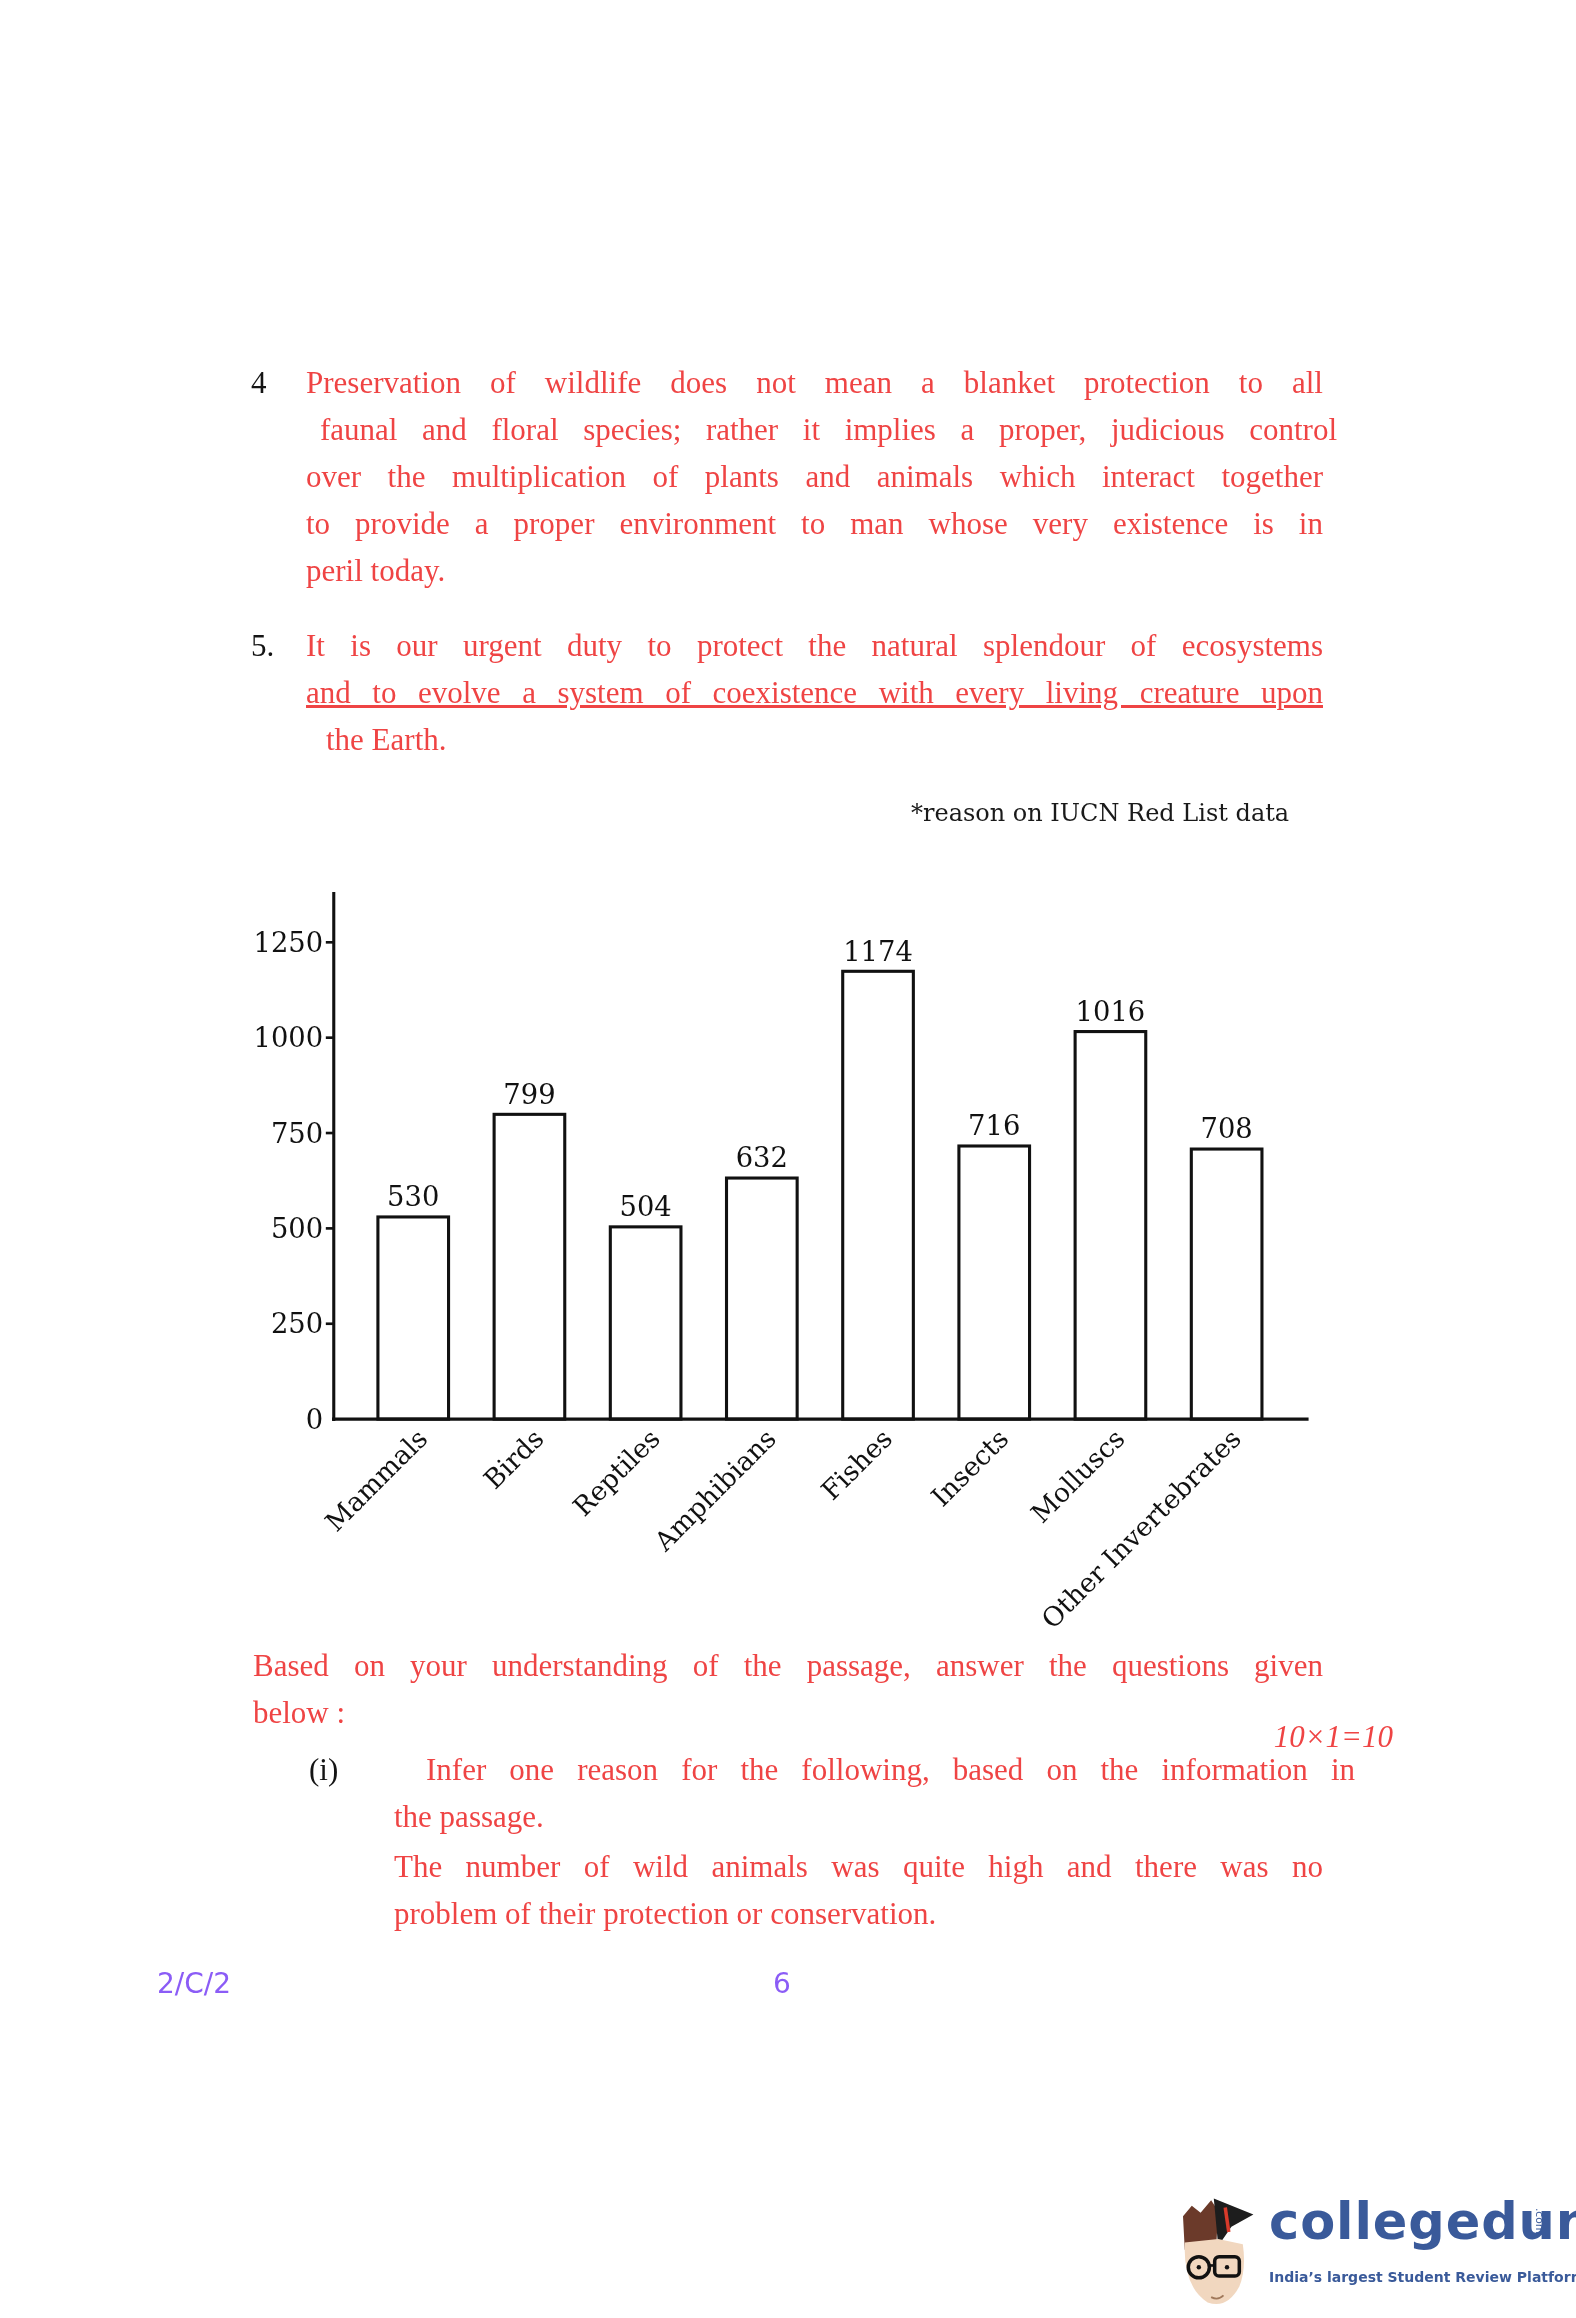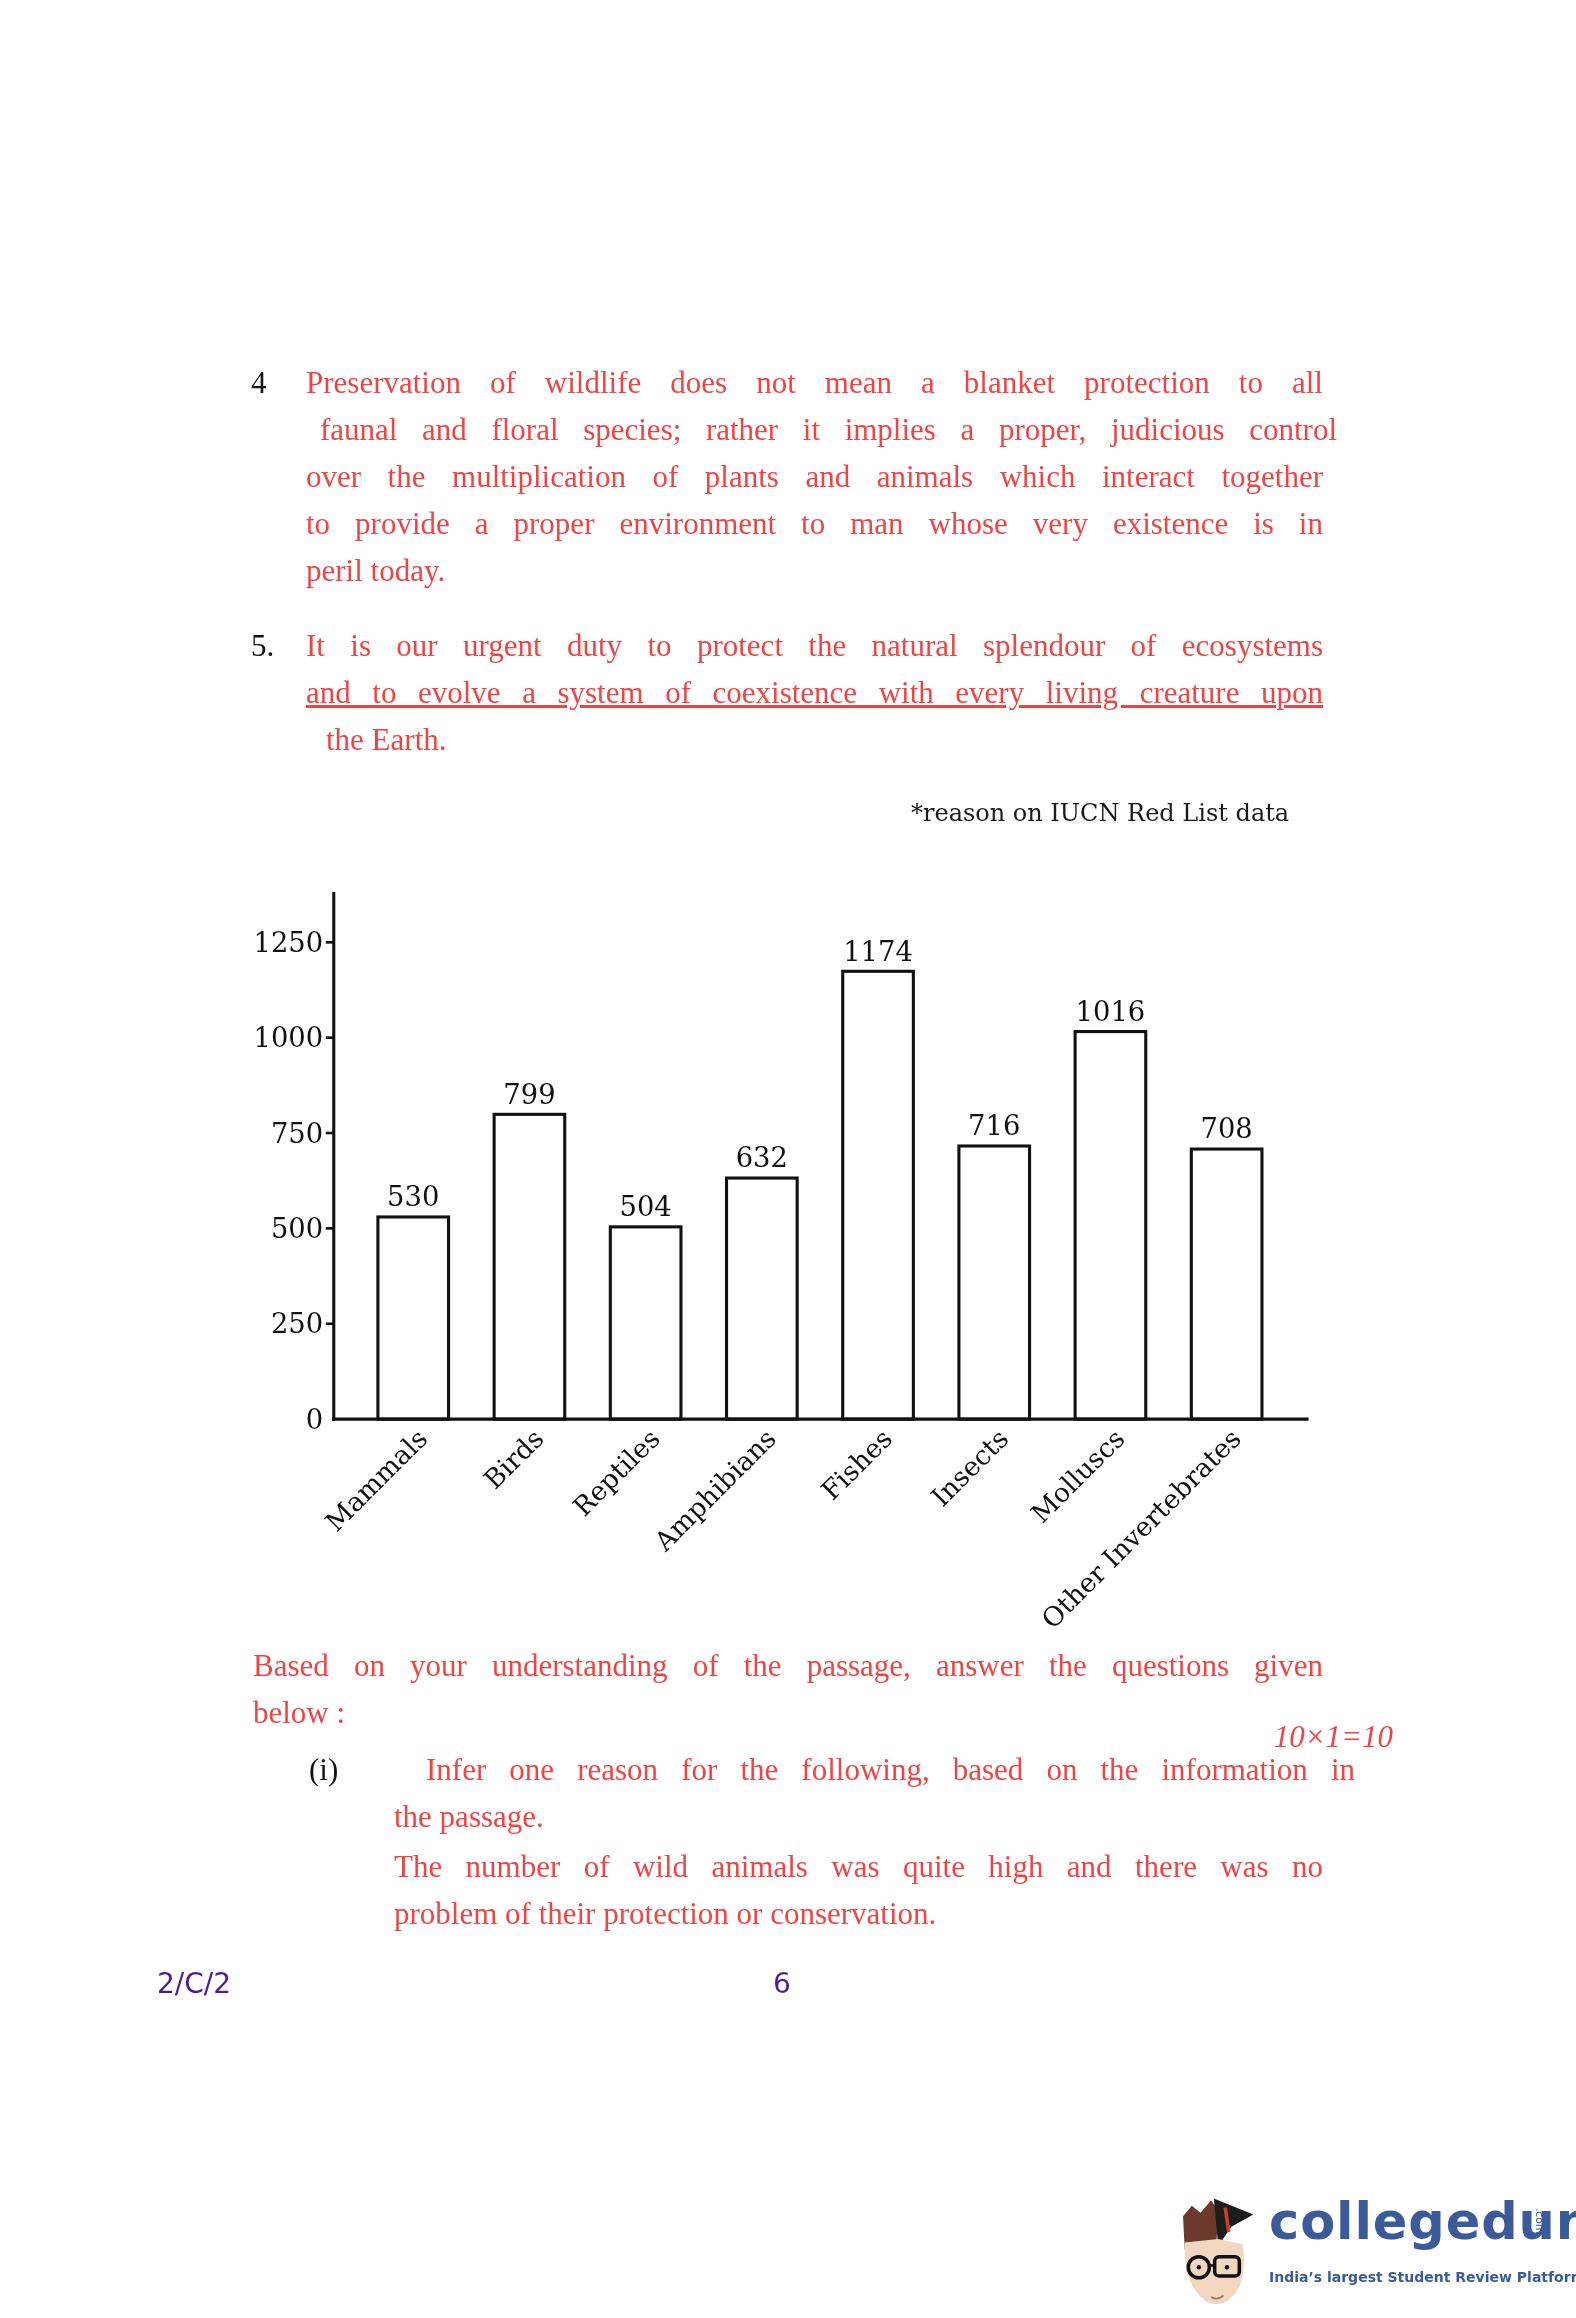--- a/index.html
+++ b/index.html
@@ -7,21 +7,21 @@
          font-family:"DejaVu Serif","Liberation Serif",serif; color:#111; }
   .line { position:absolute; font-family:"Liberation Serif",serif; font-size:31px; line-height:47px;
           white-space:nowrap; color:#ef4444; }
   .just { text-align:justify; text-align-last:justify; }
   .num { position:absolute; font-family:"Liberation Serif",serif; font-size:31px; line-height:47px; color:#141414; }
   .note { position:absolute; left:911px; top:799px; font-family:"DejaVu Serif",serif; font-size:24px; color:#1a1a1a; }
   #chart { position:absolute; left:0; top:0; }
   .tick-label { font-family:"DejaVu Serif",serif; font-size:31px; fill:#111; }
   .val-label { font-family:"DejaVu Serif",serif; font-size:31px; fill:#111; }
   .cat-label { font-family:"DejaVu Serif",serif; font-size:30px; fill:#111; }
-  .footer { position:absolute; font-family:"DejaVu Sans",sans-serif; font-size:28px; color:#4c1d95; }
+  .footer { position:absolute; font-family:"DejaVu Sans",sans-serif; font-size:28px; color:#8b5cf6; }
   .logo { position:absolute; left:1165px; top:2181px; width:406px; height:132px; }
   .logo-word { position:absolute; left:104px; top:10.6px; font-family:"DejaVu Sans",sans-serif; font-weight:bold;
                font-size:51px; color:#3a5a9a; letter-spacing:0.9px; }
   .logo-com { position:absolute; left:381px; top:26.5px; font-family:"DejaVu Sans",sans-serif; font-size:10.6px;
               color:#3a5a9a; transform:rotate(90deg); transform-origin:left top; }
   .logo-tag { position:absolute; left:104px; top:88px; font-family:"DejaVu Sans",sans-serif; font-weight:bold;
               font-size:14px; color:#3a5a9a; white-space:nowrap; }
   .mascot { position:absolute; left:0; top:0; width:102px; height:132px; }
 </style>
 </head>

